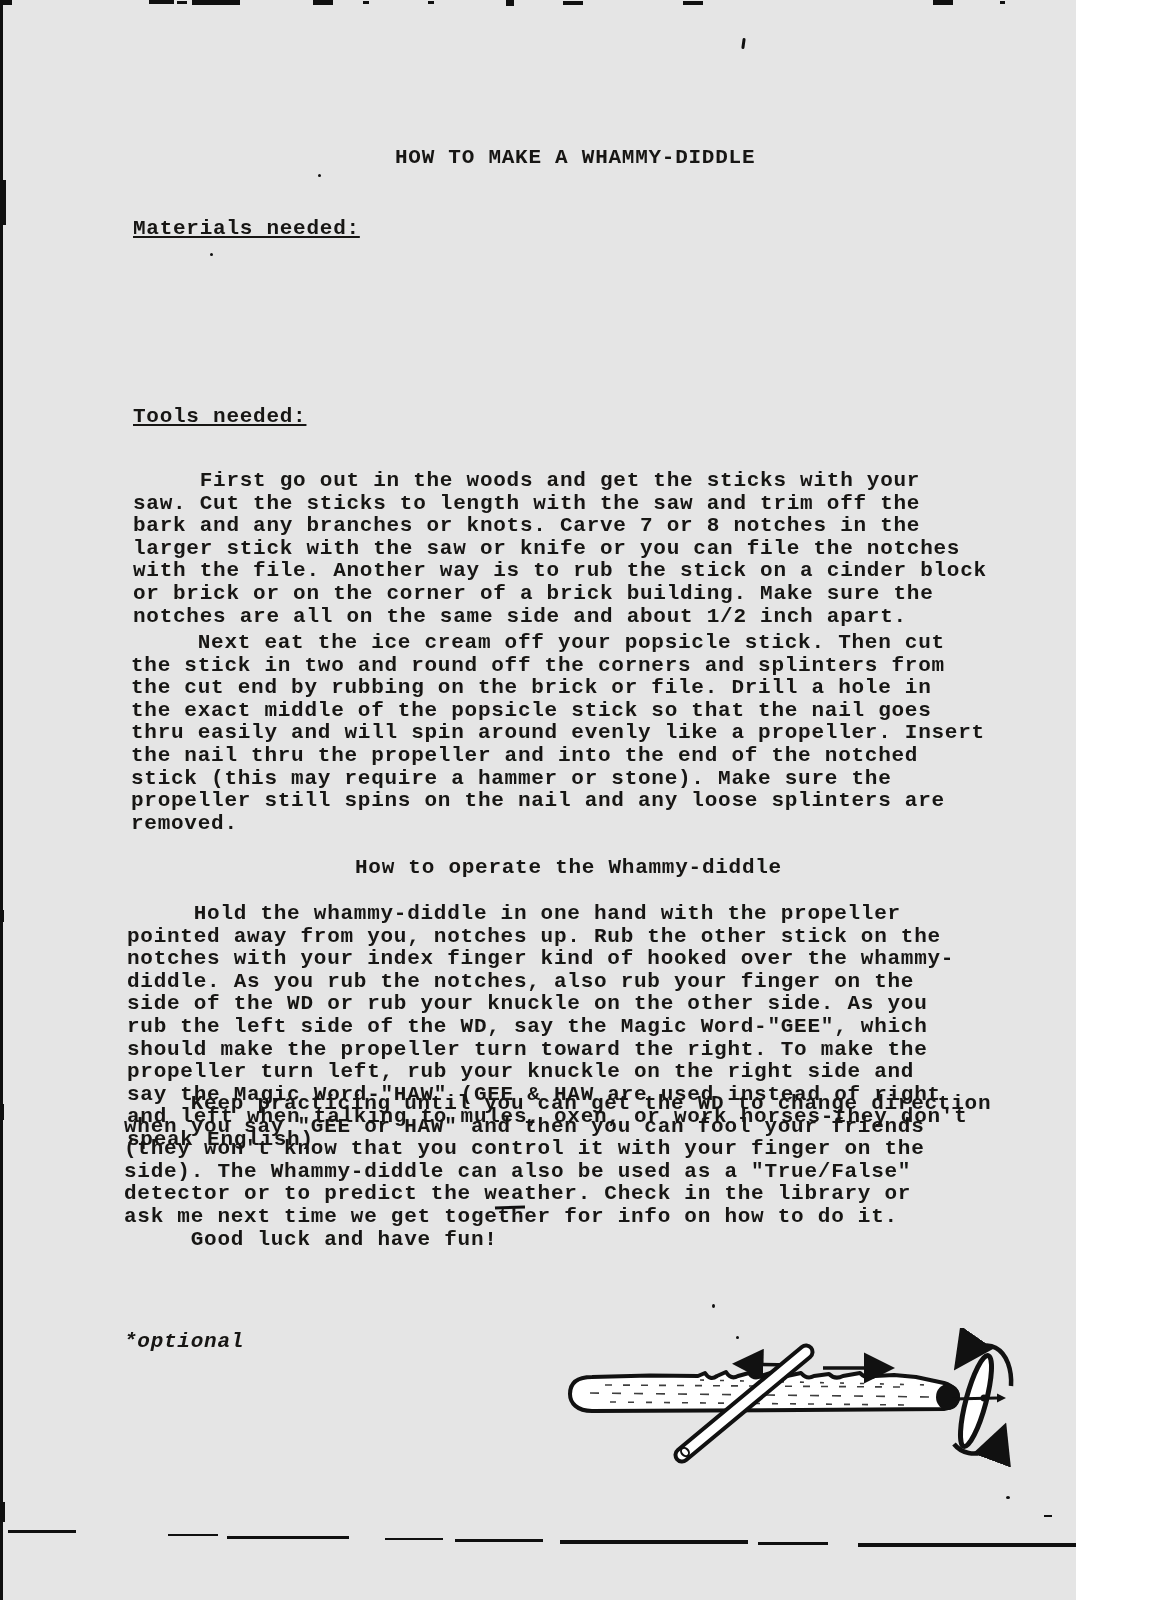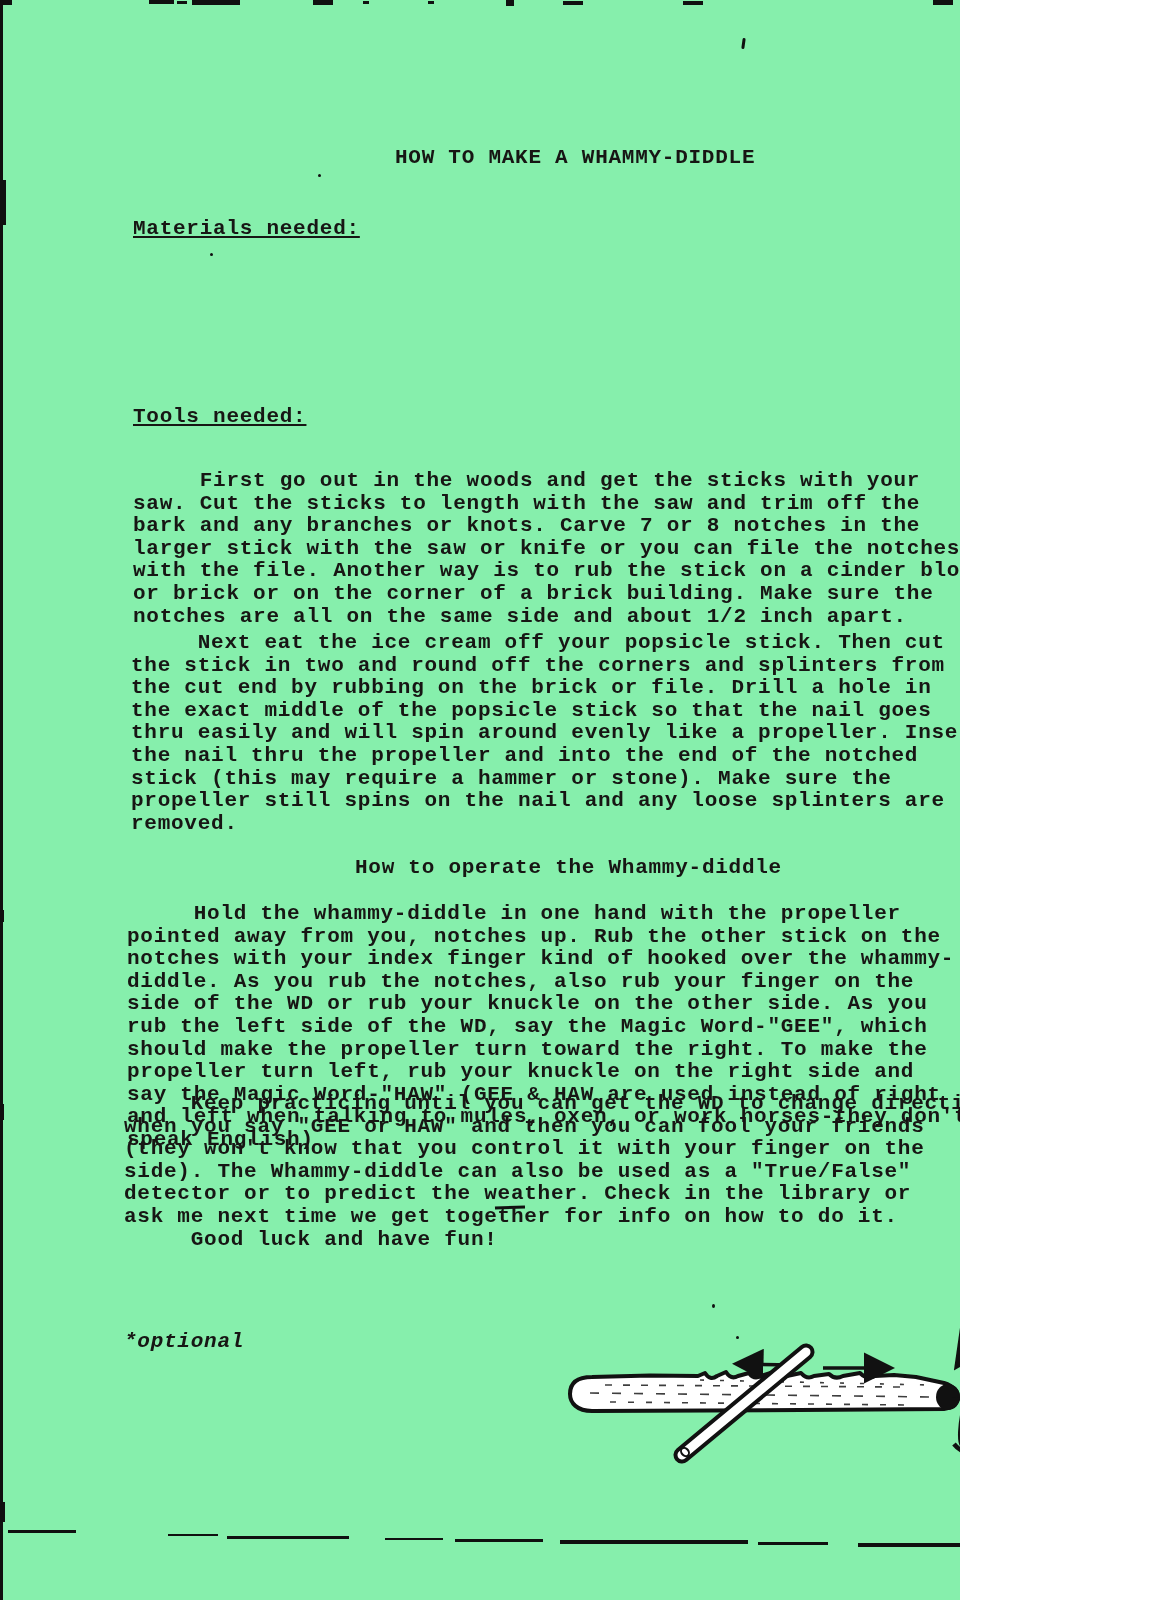--- a/index.html
+++ b/index.html
@@ -1,19 +1,19 @@
 <!DOCTYPE html>
 <html><head>
 <meta charset="utf-8">
 <style>
   html,body{margin:0;padding:0;background:#ffffff;}
   .page{
     position:relative;
-    width:960px;height:1600px;
-    background:#86efac;
+    width:1076px;height:1600px;
+    background:#e5e5e5;
     overflow:hidden;
     font-family:"Liberation Mono","DejaVu Sans Mono",monospace;
   }
   
   .tw{
     position:absolute;
     margin:0;
     font:700 21px/22.6px "Liberation Mono","DejaVu Sans Mono",monospace;
     letter-spacing:0.74px;
     color:#171614;

